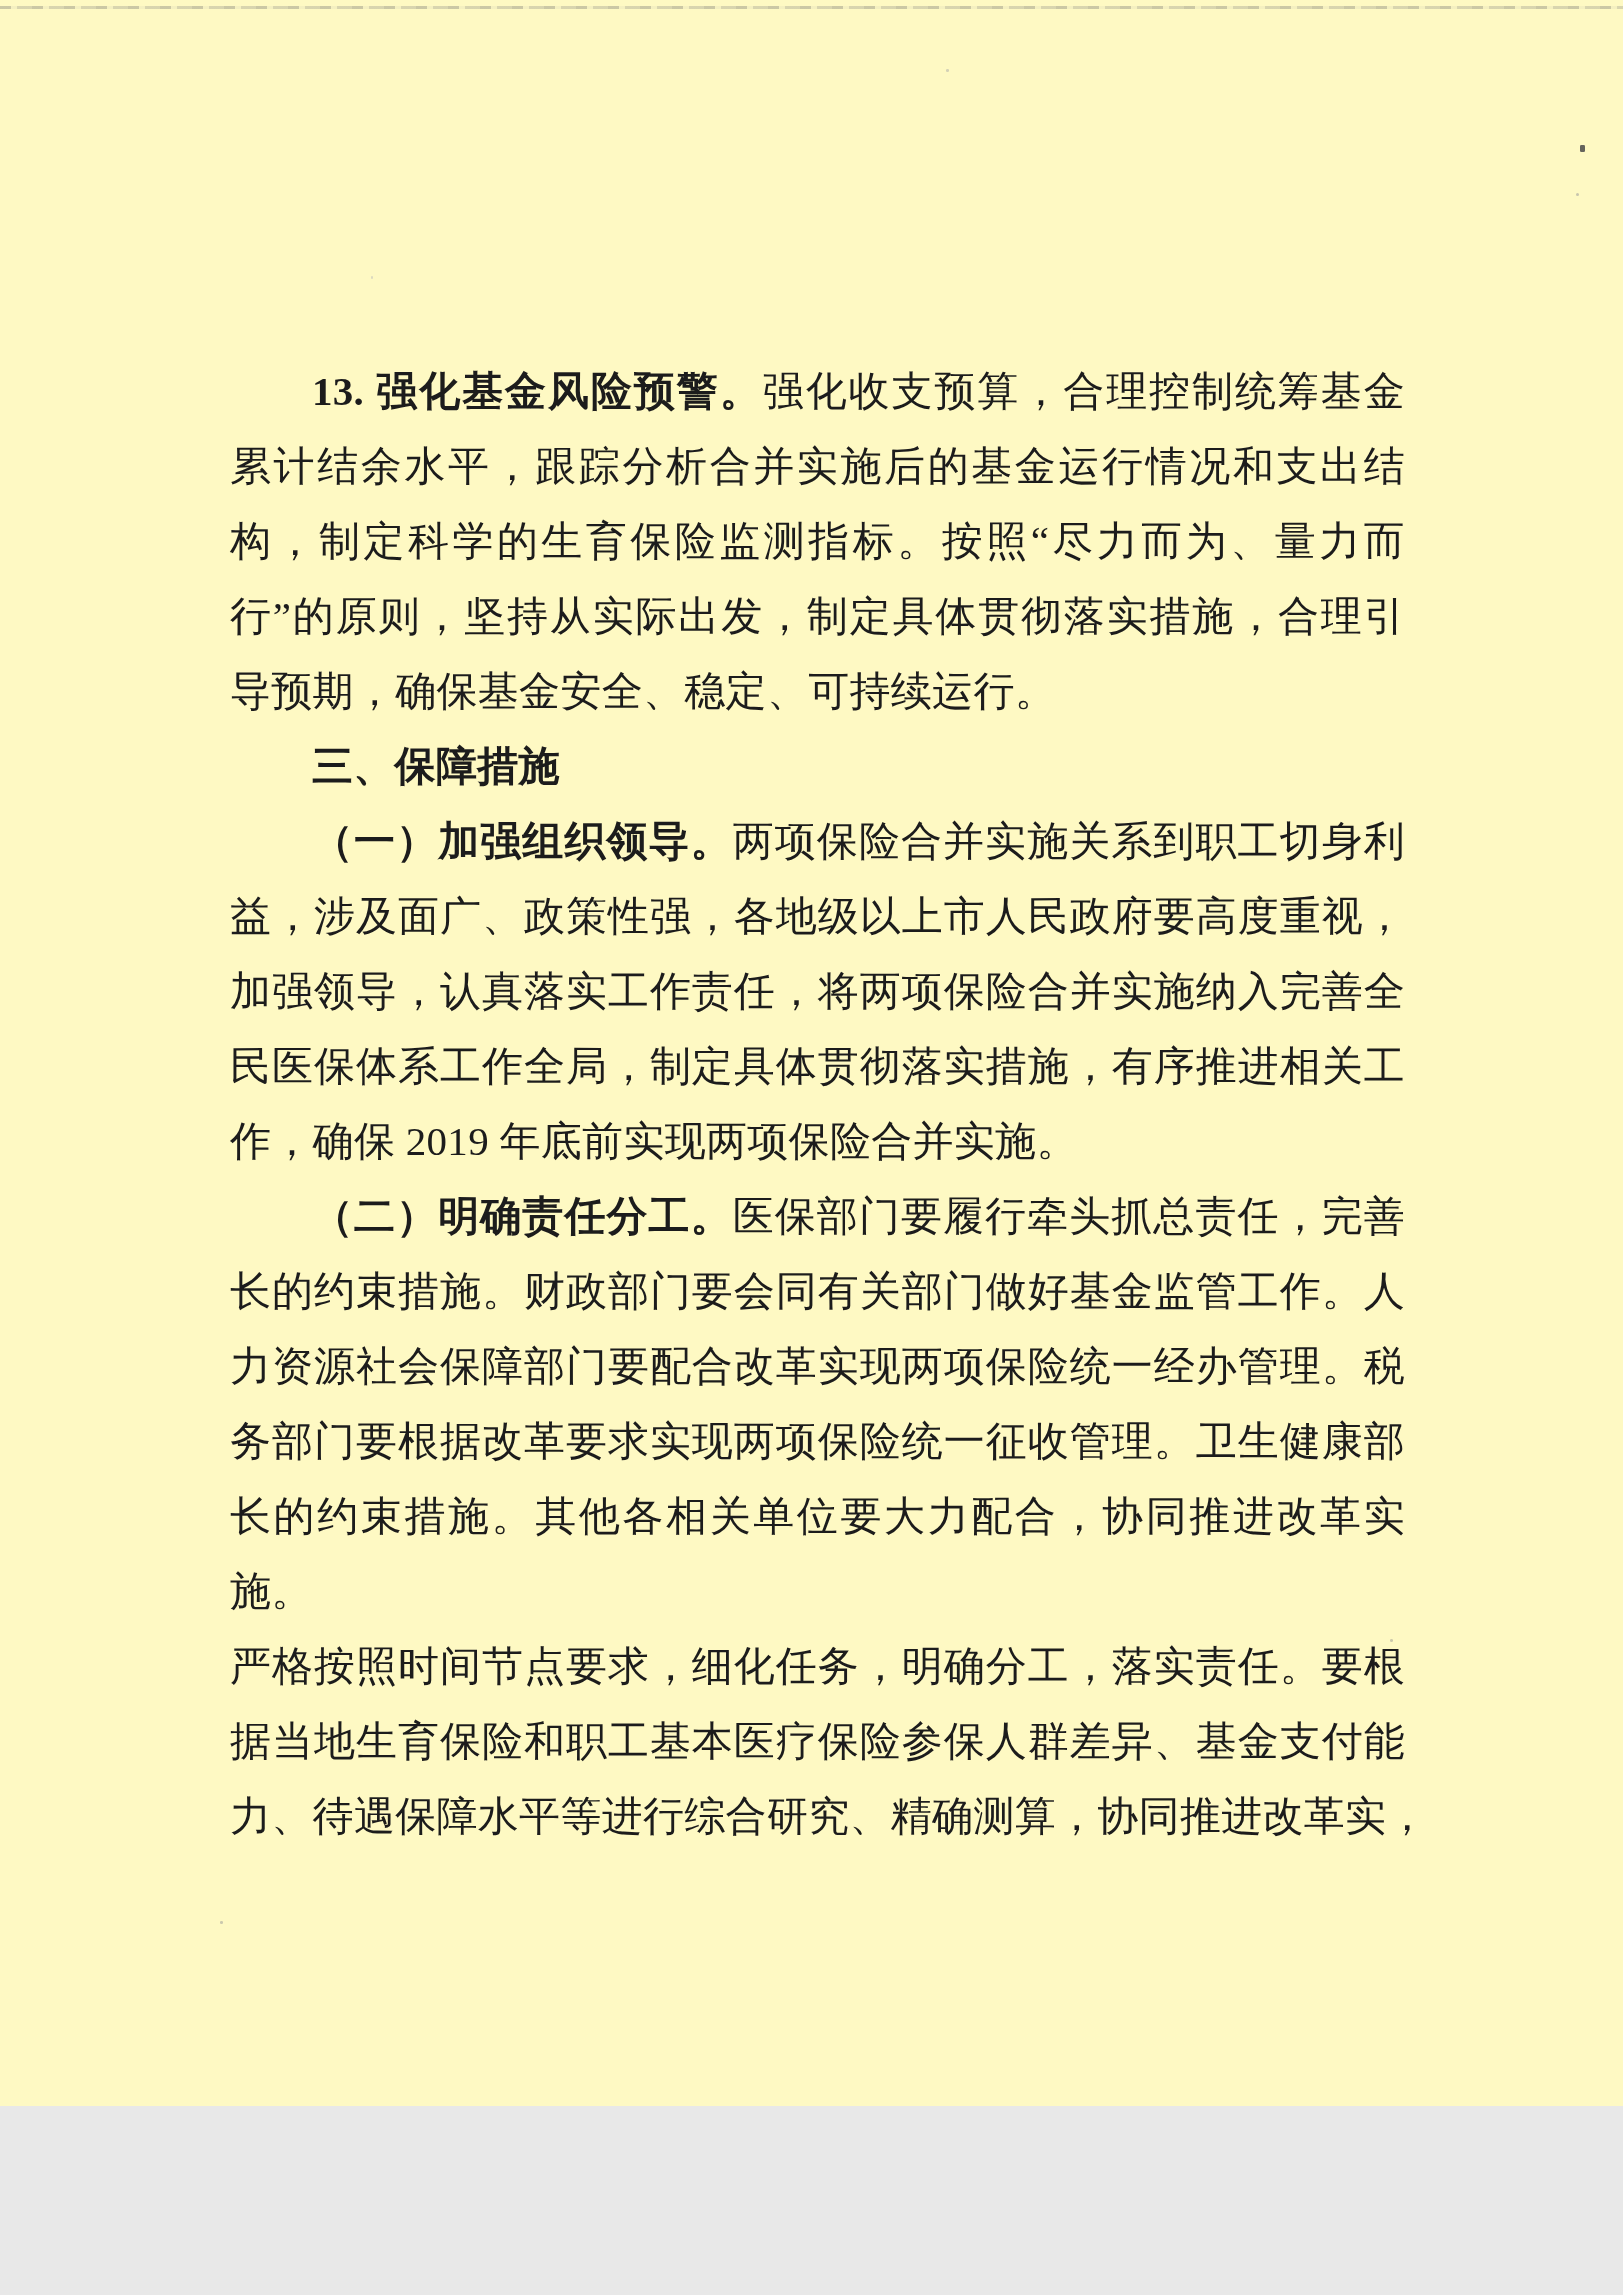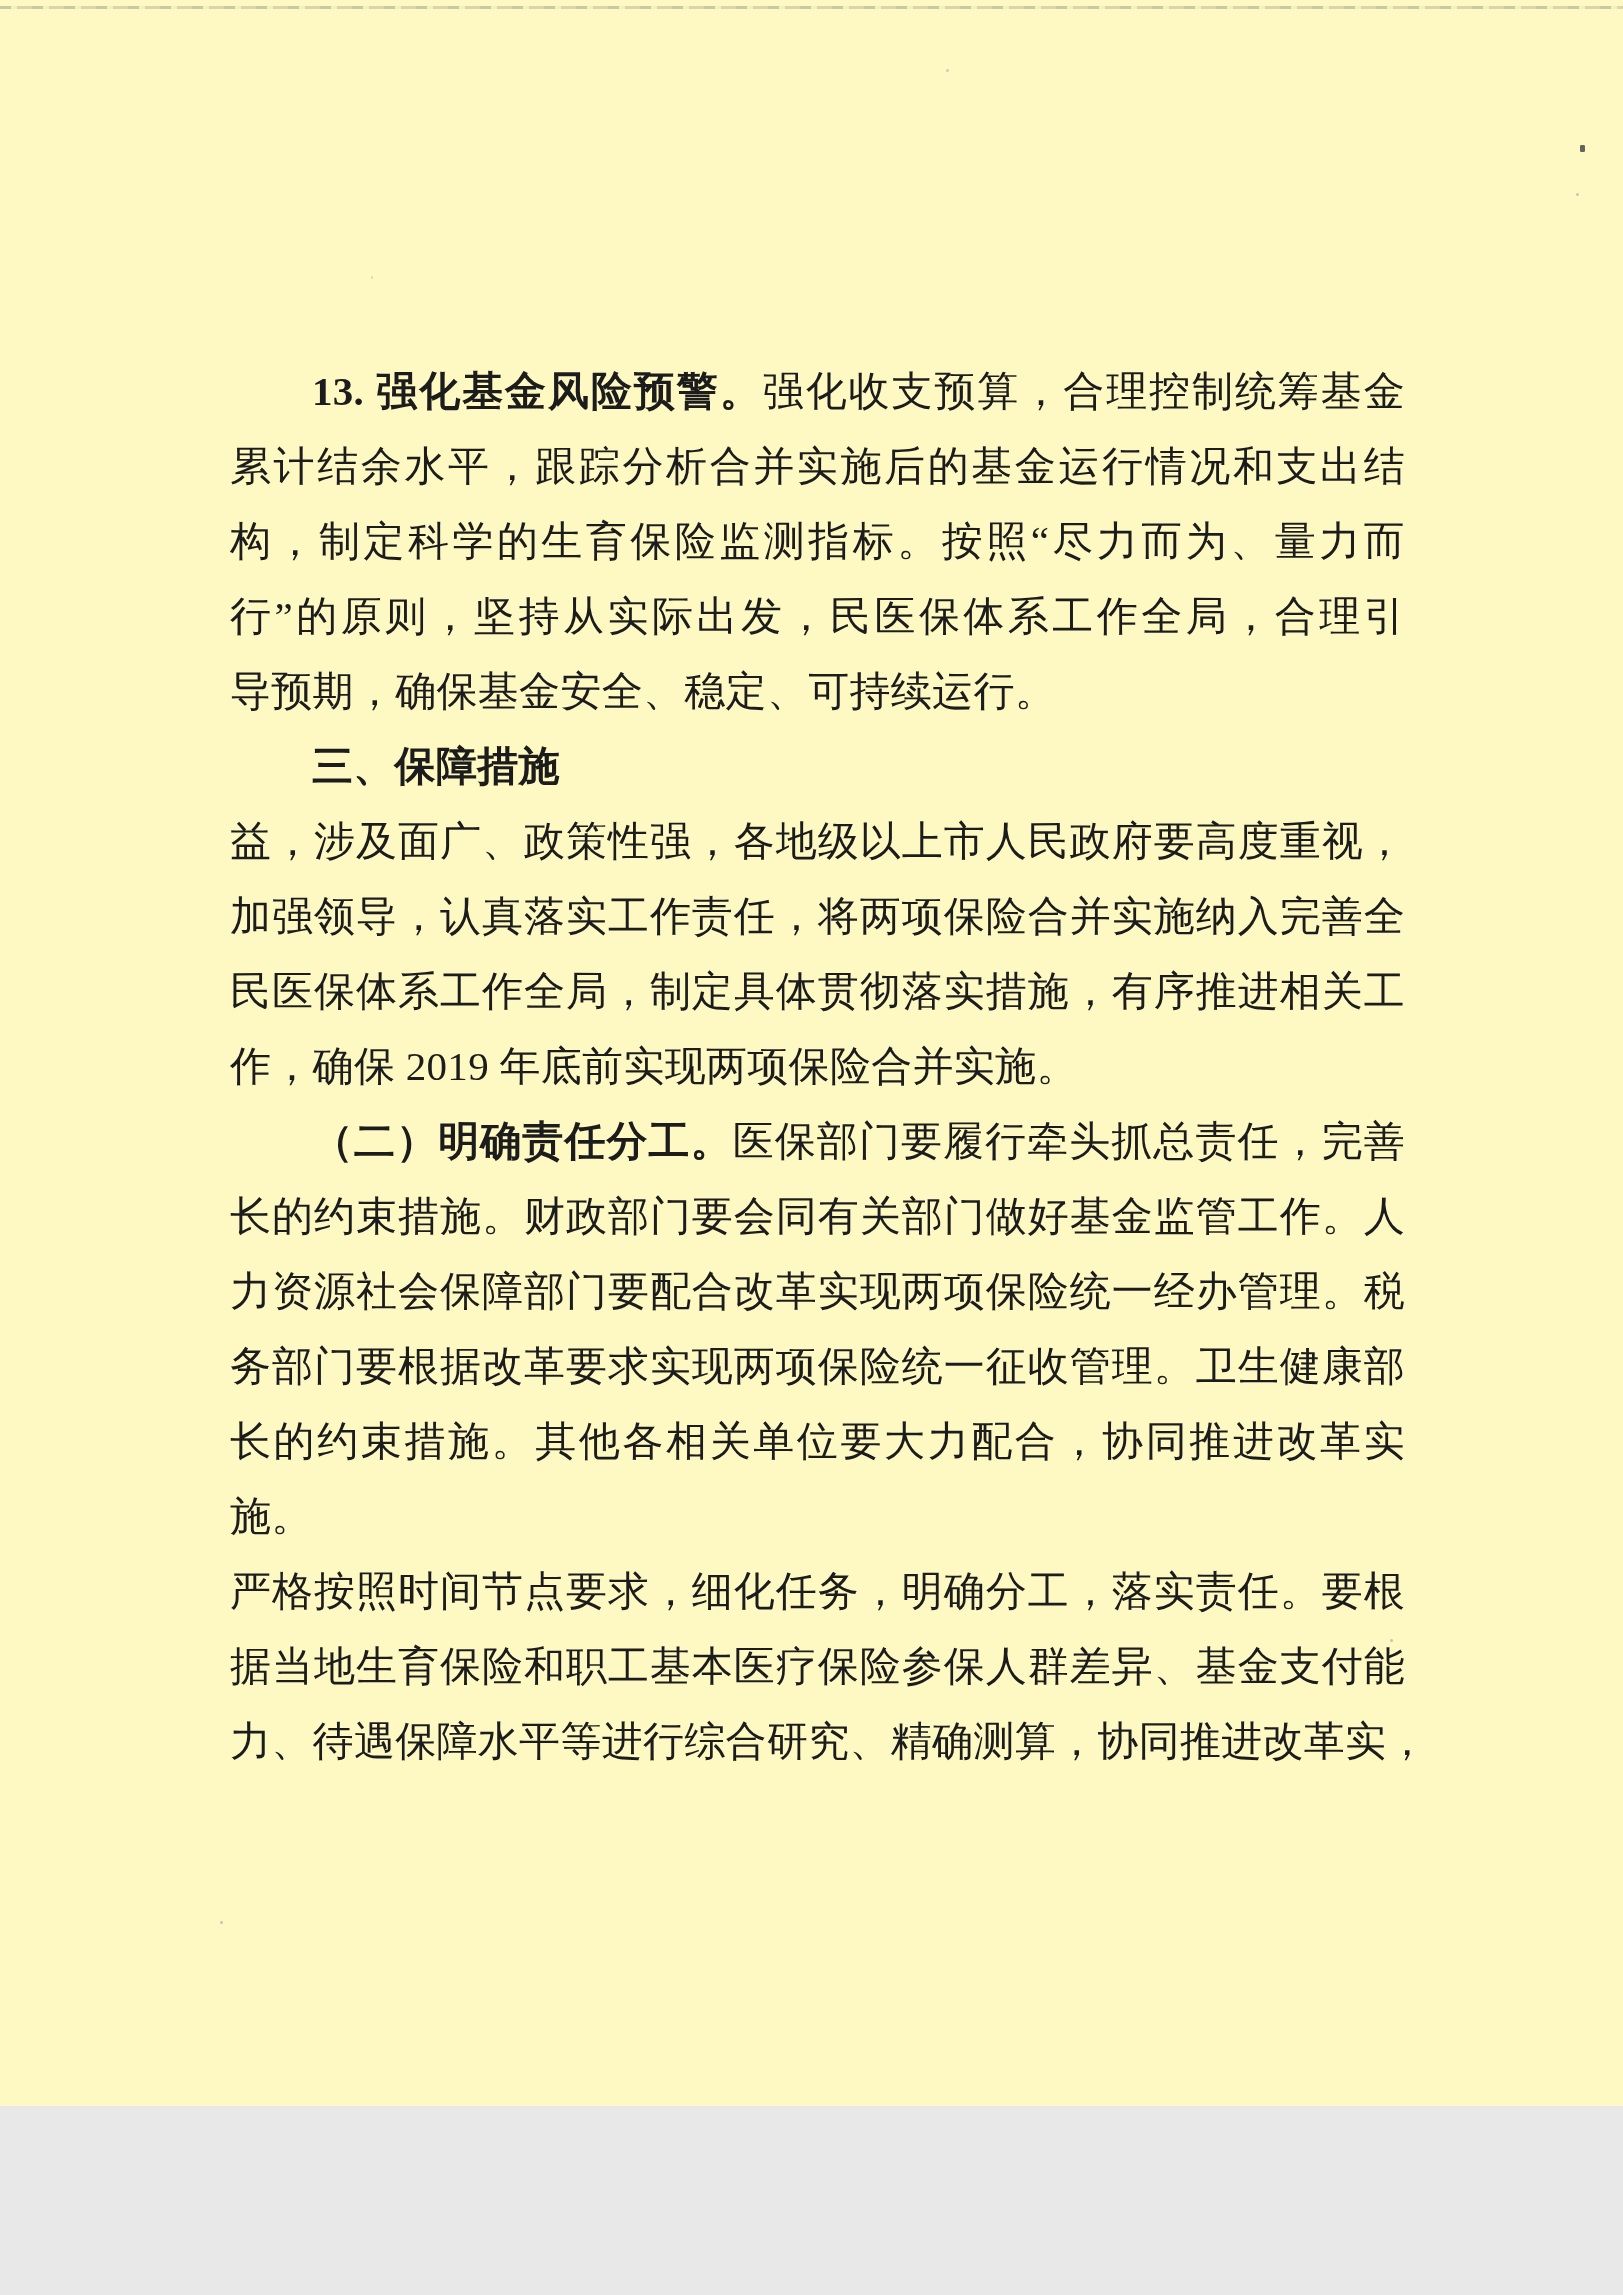--- a/index.html
+++ b/index.html
@@ -61,23 +61,24 @@
 </head>
 <body>
 
 <div class="page">
   <div class="scan-top-line"></div>
 
   <div class="text-block">
       <div class="line indent"><span class="seg bold">13. 强化基金风险预警。</span><span class="seg">强化收支预算，合理控制统筹基金</span></div>
       <div class="line"><span class="seg">累计结余水平，跟踪分析合并实施后的基金运行情况和支出结</span></div>
       <div class="line"><span class="seg">构，制定科学的生育保险监测指标。按照“尽力而为、量力而</span></div>
-      <div class="line"><span class="seg">行”的原则，坚持从实际出发，民医保体系工作全局，合理引</span></div>
+      <div class="line"><span class="seg">行”的原则，坚持从实际出发，制定具体贯彻落实措施，合理引</span></div>
       <div class="line last"><span class="seg">导预期，确保基金安全、稳定、可持续运行。</span></div>
       <div class="line indent last heading"><span class="seg bold">三、保障措施</span></div>
+      <div class="line indent"><span class="seg bold">（一）加强组织领导。</span><span class="seg">两项保险合并实施关系到职工切身利</span></div>
       <div class="line"><span class="seg">益，涉及面广、政策性强，各地级以上市人民政府要高度重视，</span></div>
       <div class="line"><span class="seg">加强领导，认真落实工作责任，将两项保险合并实施纳入完善全</span></div>
       <div class="line"><span class="seg">民医保体系工作全局，制定具体贯彻落实措施，有序推进相关工</span></div>
       <div class="line last"><span class="seg">作，确保 2019 年底前实现两项保险合并实施。</span></div>
       <div class="line indent"><span class="seg bold">（二）明确责任分工。</span><span class="seg">医保部门要履行牵头抓总责任，完善</span></div>
       <div class="line"><span class="seg">长的约束措施。财政部门要会同有关部门做好基金监管工作。人</span></div>
       <div class="line"><span class="seg">力资源社会保障部门要配合改革实现两项保险统一经办管理。税</span></div>
       <div class="line"><span class="seg">务部门要根据改革要求实现两项保险统一征收管理。卫生健康部</span></div>
       <div class="line"><span class="seg">长的约束措施。其他各相关单位要大力配合，协同推进改革实</span></div>
       <div class="line last"><span class="seg">施。</span></div>

